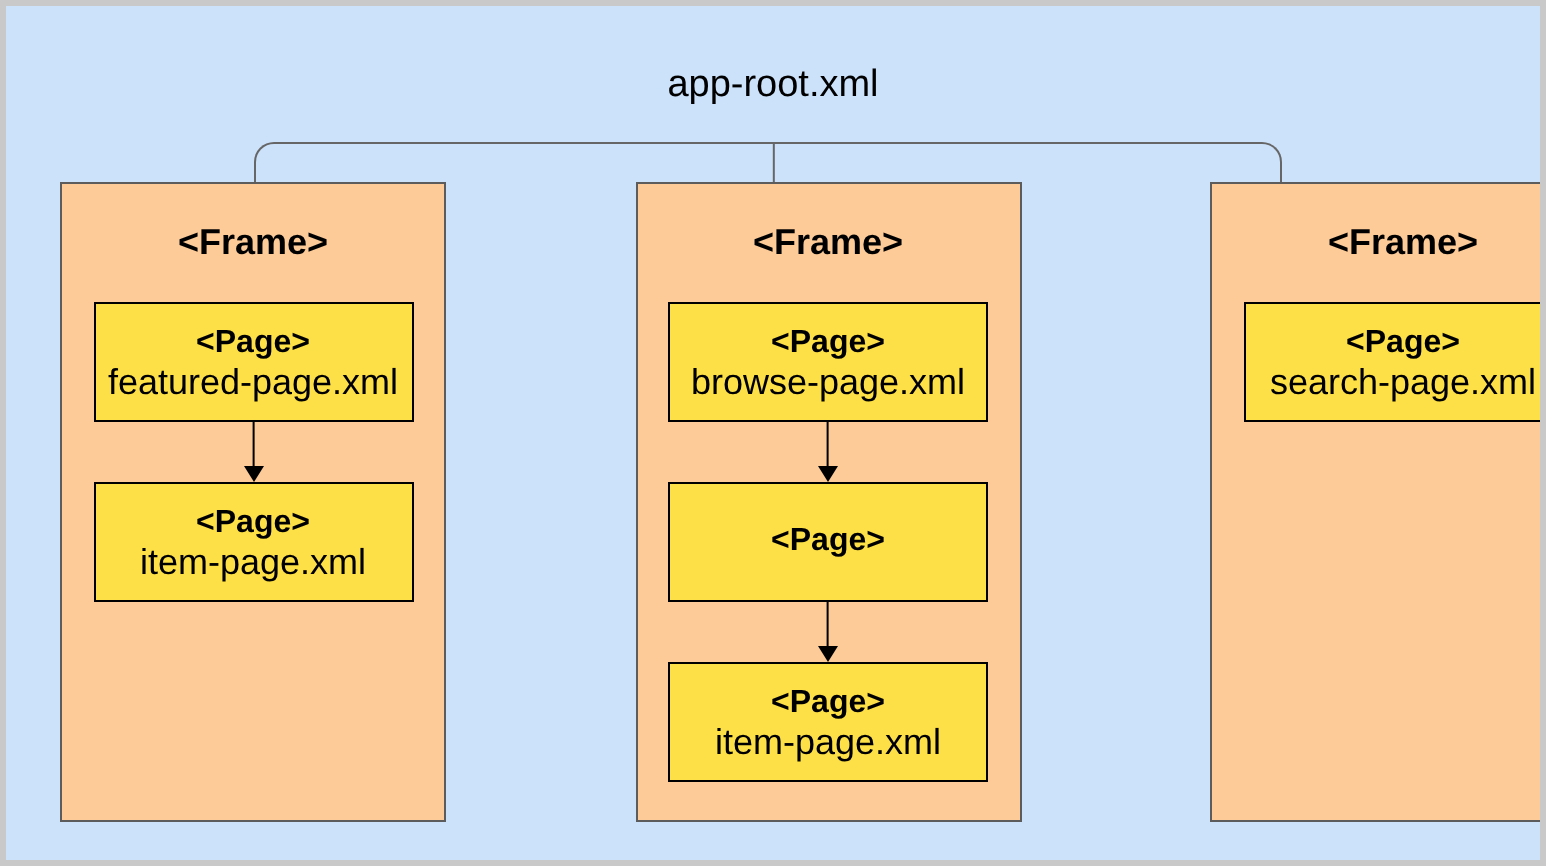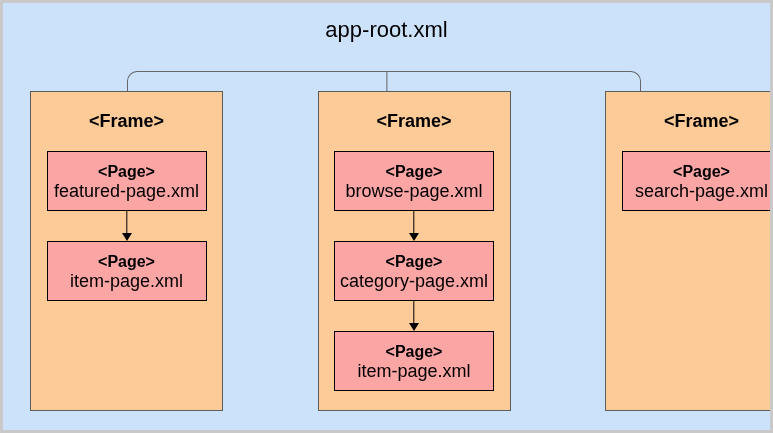--- a/index.html
+++ b/index.html
@@ -21,22 +21,22 @@
     width: 100%;
     text-align: center;
     line-height: 1.15;
   }
   .title-tag {
     font-size: 21px;
     font-weight: bold;
     letter-spacing: 0.2px;
   }
   .title-file {
-    font-size: 22px;
-    margin-top: 1px;
+    font-size: 19px;
+    margin-top: 16px;
   }
   .bracket {
     position: absolute;
     top: 68px;
     left: 124px;
     width: 514px;
     height: 20px;
     border-top: 1.2px solid #666666;
     border-left: 1.2px solid #666666;
     border-right: 1.2px solid #666666;
@@ -80,21 +80,21 @@
     margin-top: 19px;
     display: flex;
     flex-direction: column;
     align-items: center;
     width: 100%;
   }
   .page {
     width: 160px;
     height: 60px;
     box-sizing: border-box;
-    background: #fca5a5;
+    background: #fde047;
     border: 1.4px solid #000000;
     display: flex;
     flex-direction: column;
     align-items: center;
     justify-content: center;
     text-align: center;
   }
   .page-tag {
     font-size: 16px;
     font-weight: bold;
@@ -171,21 +171,20 @@
       <div class="page-file">browse-page.xml</div>
     </div>
 
     <div class="arrow">
       <div class="shaft"></div>
       <div class="head"></div>
     </div>
 
     <div class="page">
       <div class="page-tag">&lt;Page&gt;</div>
-      <div class="page-file">category-page.xml</div>
     </div>
 
     <div class="arrow">
       <div class="shaft"></div>
       <div class="head"></div>
     </div>
 
     <div class="page">
       <div class="page-tag">&lt;Page&gt;</div>
       <div class="page-file">item-page.xml</div>

